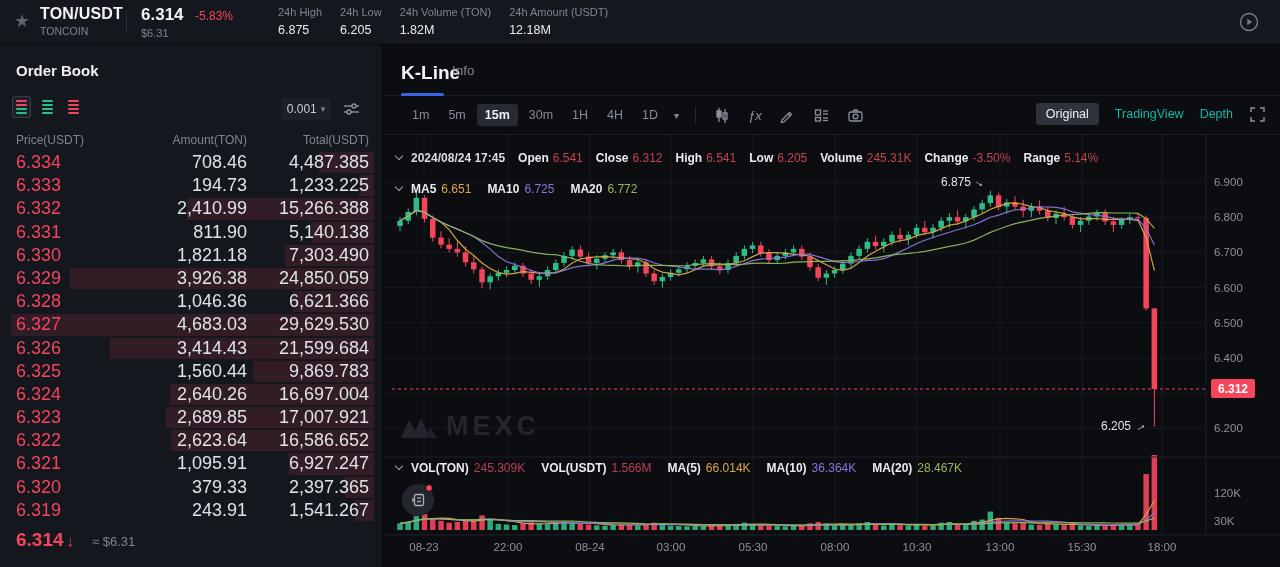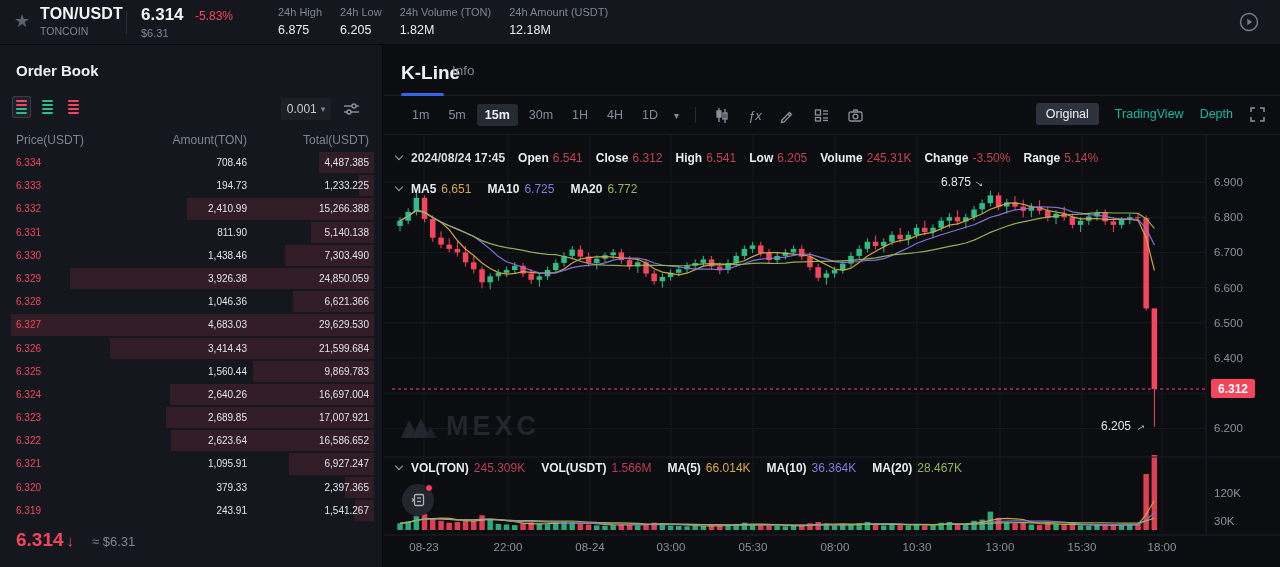--- a/index.html
+++ b/index.html
@@ -32,21 +32,21 @@
   .bar.r { background:#f5455d; } .bar.g { background:#2ebd85; }
   .precision-box { position:absolute; left:281px; top:53px; width:50px; height:22px; background:#1c1f26; border-radius:2px;
     font-size:12px; color:#c9cdd3; display:flex; align-items:center; justify-content:center; gap:4px; cursor:pointer; }
   .precision-box .caret { color:#7e8591; font-size:9px; }
   .ob-settings { position:absolute; left:343px; top:56px; cursor:pointer; }
   .ob-cols { position:absolute; left:0; top:88px; width:100%; height:16px; font-size:12px; color:#7e8591; }
   .ob-cols .c-price { position:absolute; left:16px; }
   .ob-cols .c-amount { position:absolute; right:135px; }
   .ob-cols .c-total { position:absolute; right:13px; }
   #ob-rows { position:absolute; left:0; top:106px; width:100%; }
-  .ob-row { position:relative; height:23.2px; line-height:23.2px; font-size:10px; cursor:pointer; }
+  .ob-row { position:relative; height:23.2px; line-height:23.2px; font-size:18px; cursor:pointer; }
   .ob-depth { position:absolute; right:8px; top:1px; bottom:1px; background:rgba(245,69,93,0.13); }
   .ob-price { position:absolute; left:16px; color:#f5455d; }
   .ob-amount { position:absolute; right:135px; color:#dfe3e8; }
   .ob-total { position:absolute; right:13px; color:#dfe3e8; }
   .ob-footer { position:absolute; left:16px; top:484px; display:flex; align-items:baseline; }
   .ob-last { font-size:19px; font-weight:bold; color:#f5455d; }
   .ob-arrow { font-size:15px; font-weight:bold; color:#f5455d; margin-left:3px; }
   .ob-approx { font-size:13px; color:#7e8591; margin-left:18px; }
 
   
@@ -200,21 +200,21 @@
   </div>
       <div class="ob-row">
     <div class="ob-depth" style="width: 62.757px;"></div>
     <span class="ob-price">6.331</span>
     <span class="ob-amount">811.90</span>
     <span class="ob-total">5,140.138</span>
   </div>
       <div class="ob-row">
     <div class="ob-depth" style="width: 89.181px;"></div>
     <span class="ob-price">6.330</span>
-    <span class="ob-amount">1,438.46</span>
+    <span class="ob-amount">1,821.18</span>
     <span class="ob-total">7,303.490</span>
   </div>
       <div class="ob-row">
     <div class="ob-depth" style="width: 303.876px;"></div>
     <span class="ob-price">6.329</span>
     <span class="ob-amount">3,926.38</span>
     <span class="ob-total">24,850.059</span>
   </div>
       <div class="ob-row">
     <div class="ob-depth" style="width: 81.107px;"></div>

